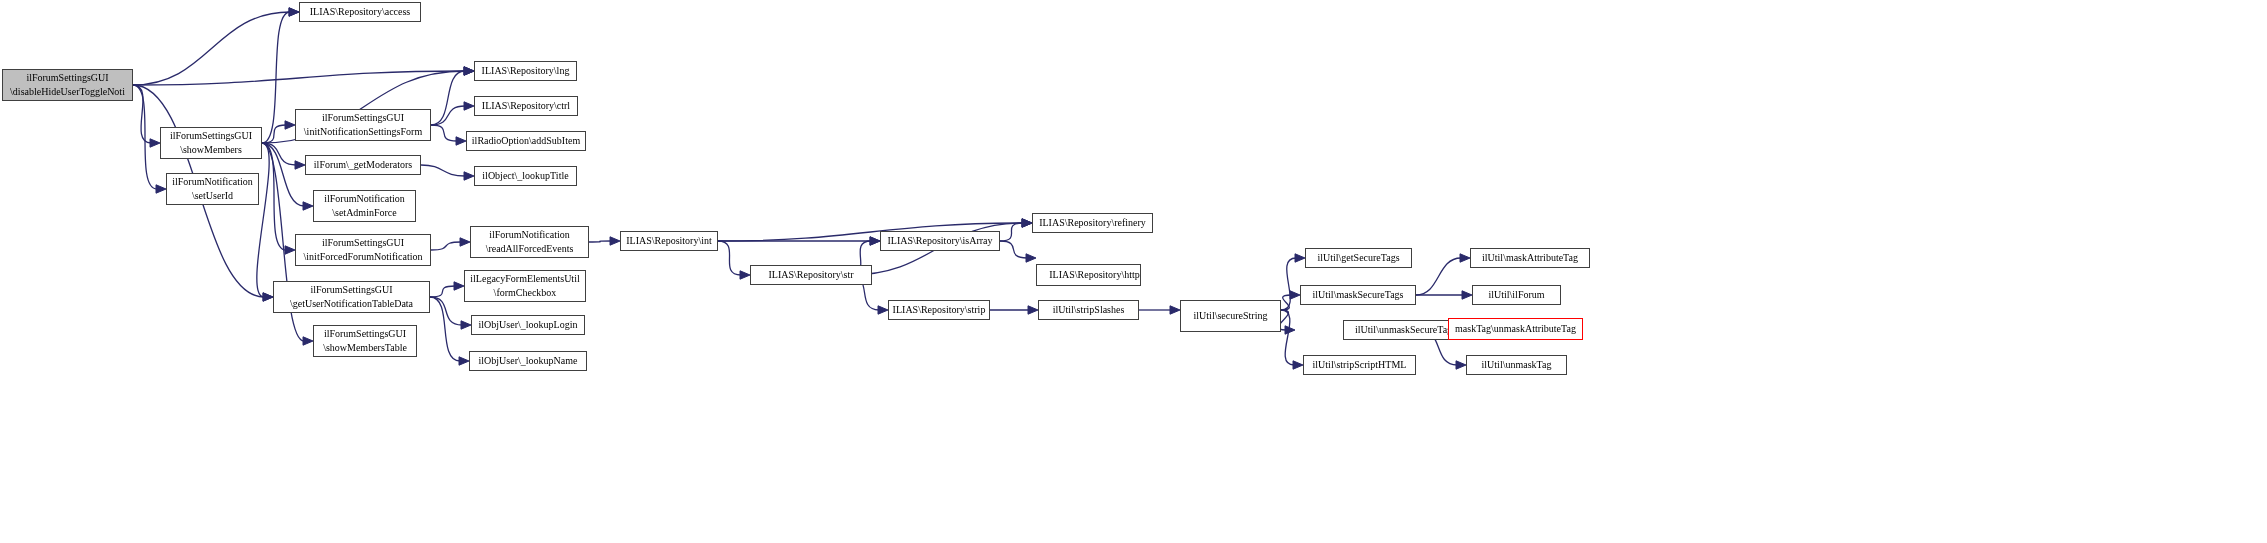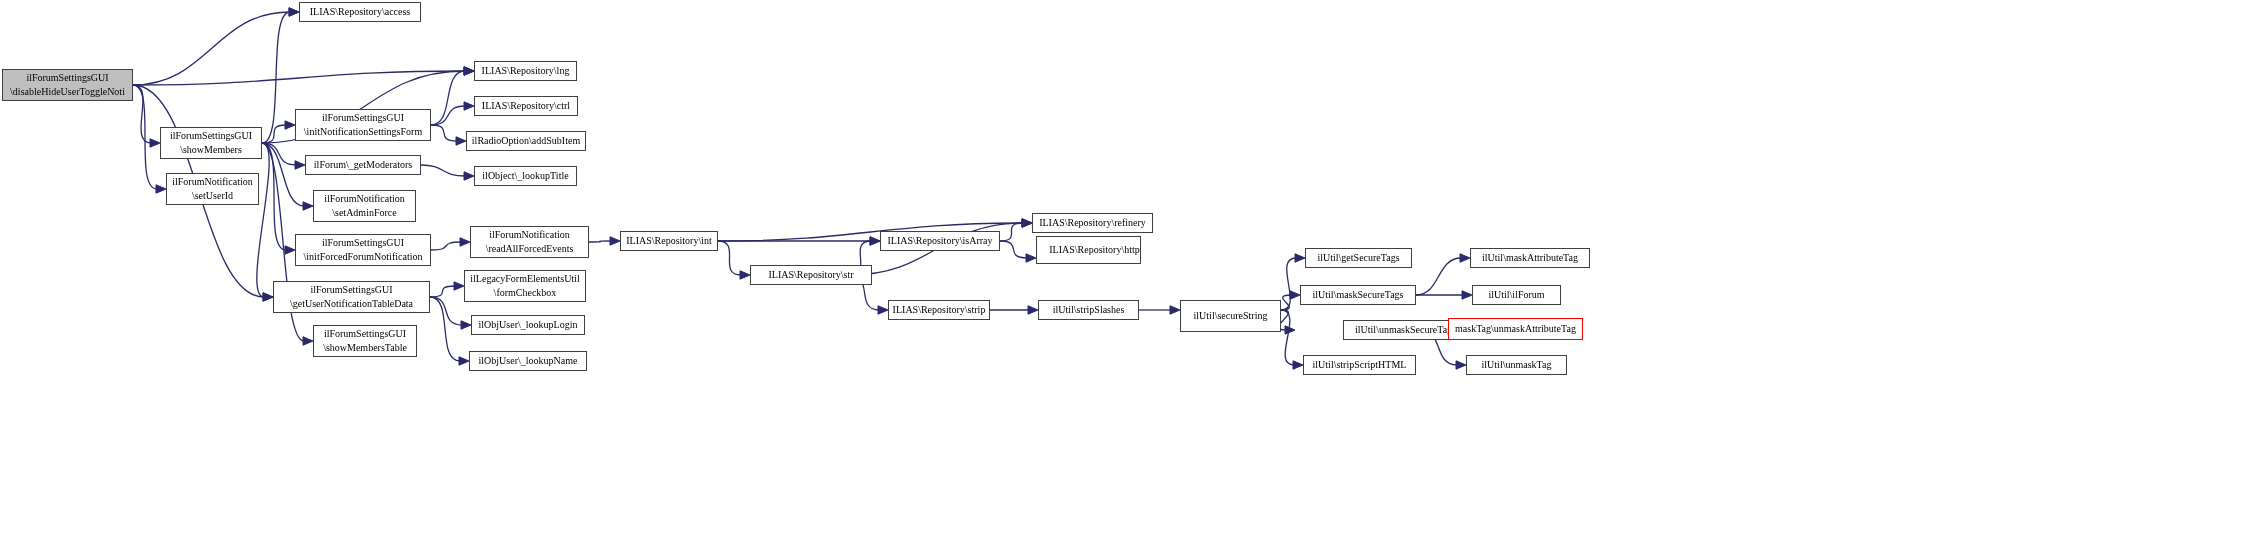--- a/index.html
+++ b/index.html
@@ -118,21 +118,21 @@
 \setUserId</div>
       <div class="node" style="left: 313px; top: 190px; width: 103px; height: 32px;">ilForumNotification
 \setAdminForce</div>
       <div class="node" style="left: 470px; top: 226px; width: 119px; height: 32px;">ilForumNotification
 \readAllForcedEvents</div>
       <div class="node" style="left: 620px; top: 231px; width: 98px; height: 20px;">ILIAS\Repository\int</div>
       <div class="node" style="left: 295px; top: 234px; width: 136px; height: 32px;">ilForumSettingsGUI
 \initForcedForumNotification</div>
       <div class="node" style="left: 880px; top: 231px; width: 120px; height: 20px;">ILIAS\Repository\isArray</div>
       <div class="node" style="left: 1032px; top: 213px; width: 121px; height: 20px;">ILIAS\Repository\refinery</div>
-      <div class="node" style="left: 1036px; top: 236px; width: 105px; height: 28px; padding-left: 16px;">ILIAS\Repository\http</div>
+      <div class="node" style="left: 1036px; top: 264px; width: 105px; height: 22px; padding-left: 16px;">ILIAS\Repository\http</div>
       <div class="node" style="left: 750px; top: 265px; width: 122px; height: 20px;">ILIAS\Repository\str</div>
       <div class="node" style="left: 273px; top: 281px; width: 157px; height: 32px;">ilForumSettingsGUI
 \getUserNotificationTableData</div>
       <div class="node" style="left: 464px; top: 270px; width: 122px; height: 32px;">ilLegacyFormElementsUtil
 \formCheckbox</div>
       <div class="node" style="left: 888px; top: 300px; width: 102px; height: 20px;">ILIAS\Repository\strip</div>
       <div class="node" style="left: 1038px; top: 300px; width: 101px; height: 20px;">ilUtil\stripSlashes</div>
       <div class="node" style="left: 1180px; top: 300px; width: 101px; height: 32px;">ilUtil\secureString</div>
       <div class="node" style="left: 471px; top: 315px; width: 114px; height: 20px;">ilObjUser\_lookupLogin</div>
       <div class="node" style="left: 313px; top: 325px; width: 104px; height: 32px;">ilForumSettingsGUI

